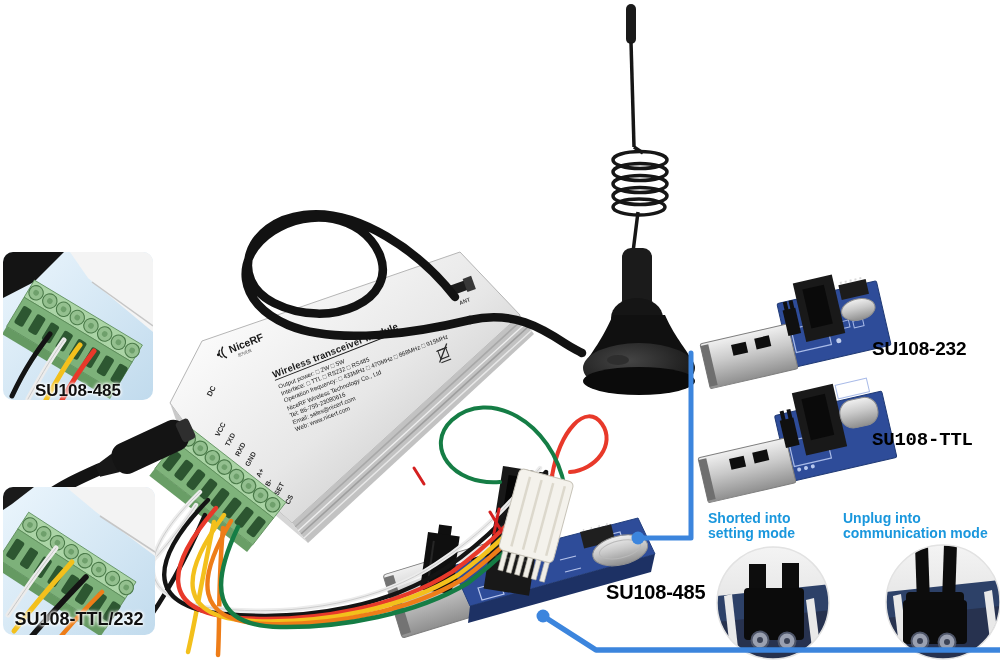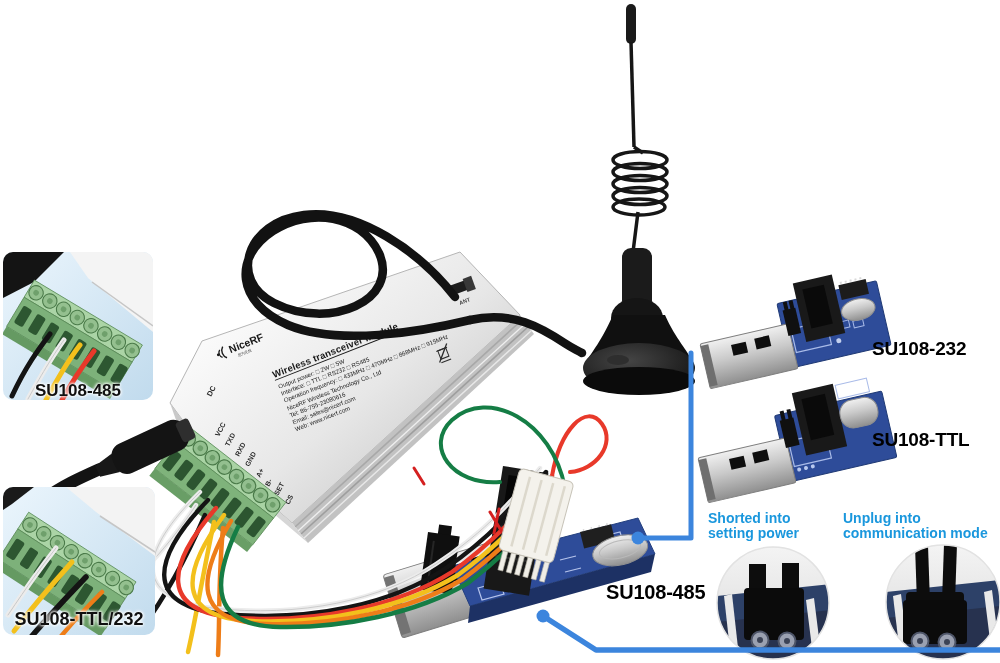--- a/index.html
+++ b/index.html
@@ -437,27 +437,27 @@
     </g>
   </g>
 </svg>
 
 <div class="txt inset-label" style="left:8px;top:381px;width:140px;">SU108-485</div>
 
 <div class="txt inset-label" style="left:4px;top:609px;width:150px;font-size:18px;">SU108-TTL/232</div>
 
 <div class="txt product-label" style="left:872px;top:338px;">SU108-232</div>
 
-<div class="txt product-label" style="left:872px;top:429px;">SU108-TTL</div>
+<div class="txt product-label" style="left:872px;top:429px;font-family:Liberation Mono, monospace;">SU108-TTL</div>
 
 <div class="txt product-label" style="left:606px;top:581px;font-size:20px;">SU108-485</div>
 
 <div class="txt mode-label" style="left:708px;top:511px;width:134px;">
   <div>Shorted into</div>
-  <div>setting power</div>
+  <div>setting mode</div>
 </div>
 
 <div class="txt mode-label" style="left:843px;top:511px;width:166px;">
   <div>Unplug into</div>
   <div>communication mode</div>
 </div>
 
 </div>
 
 </body></html>

